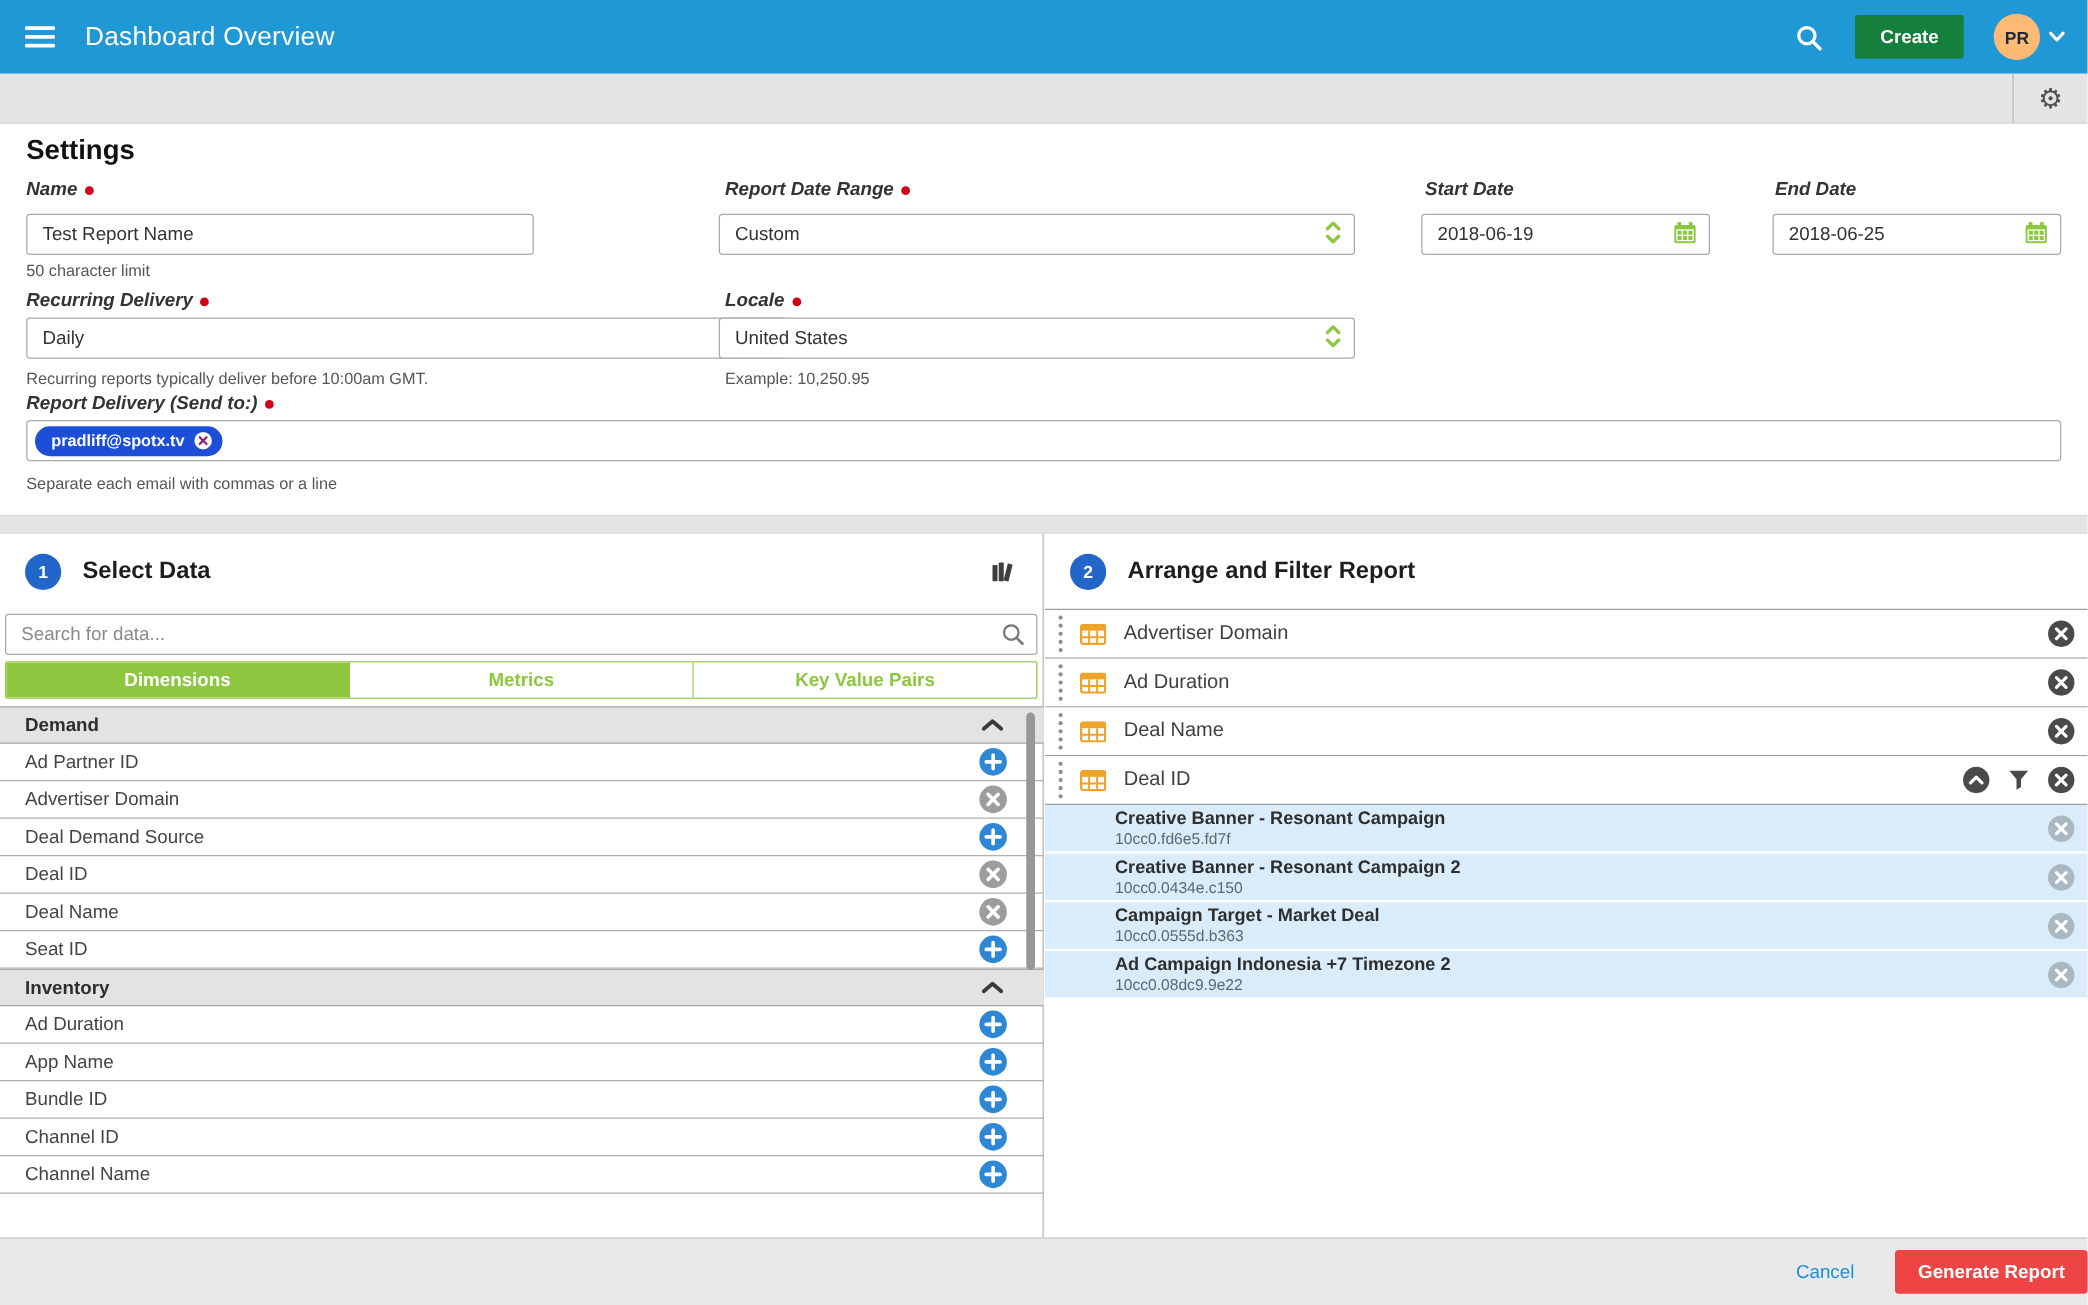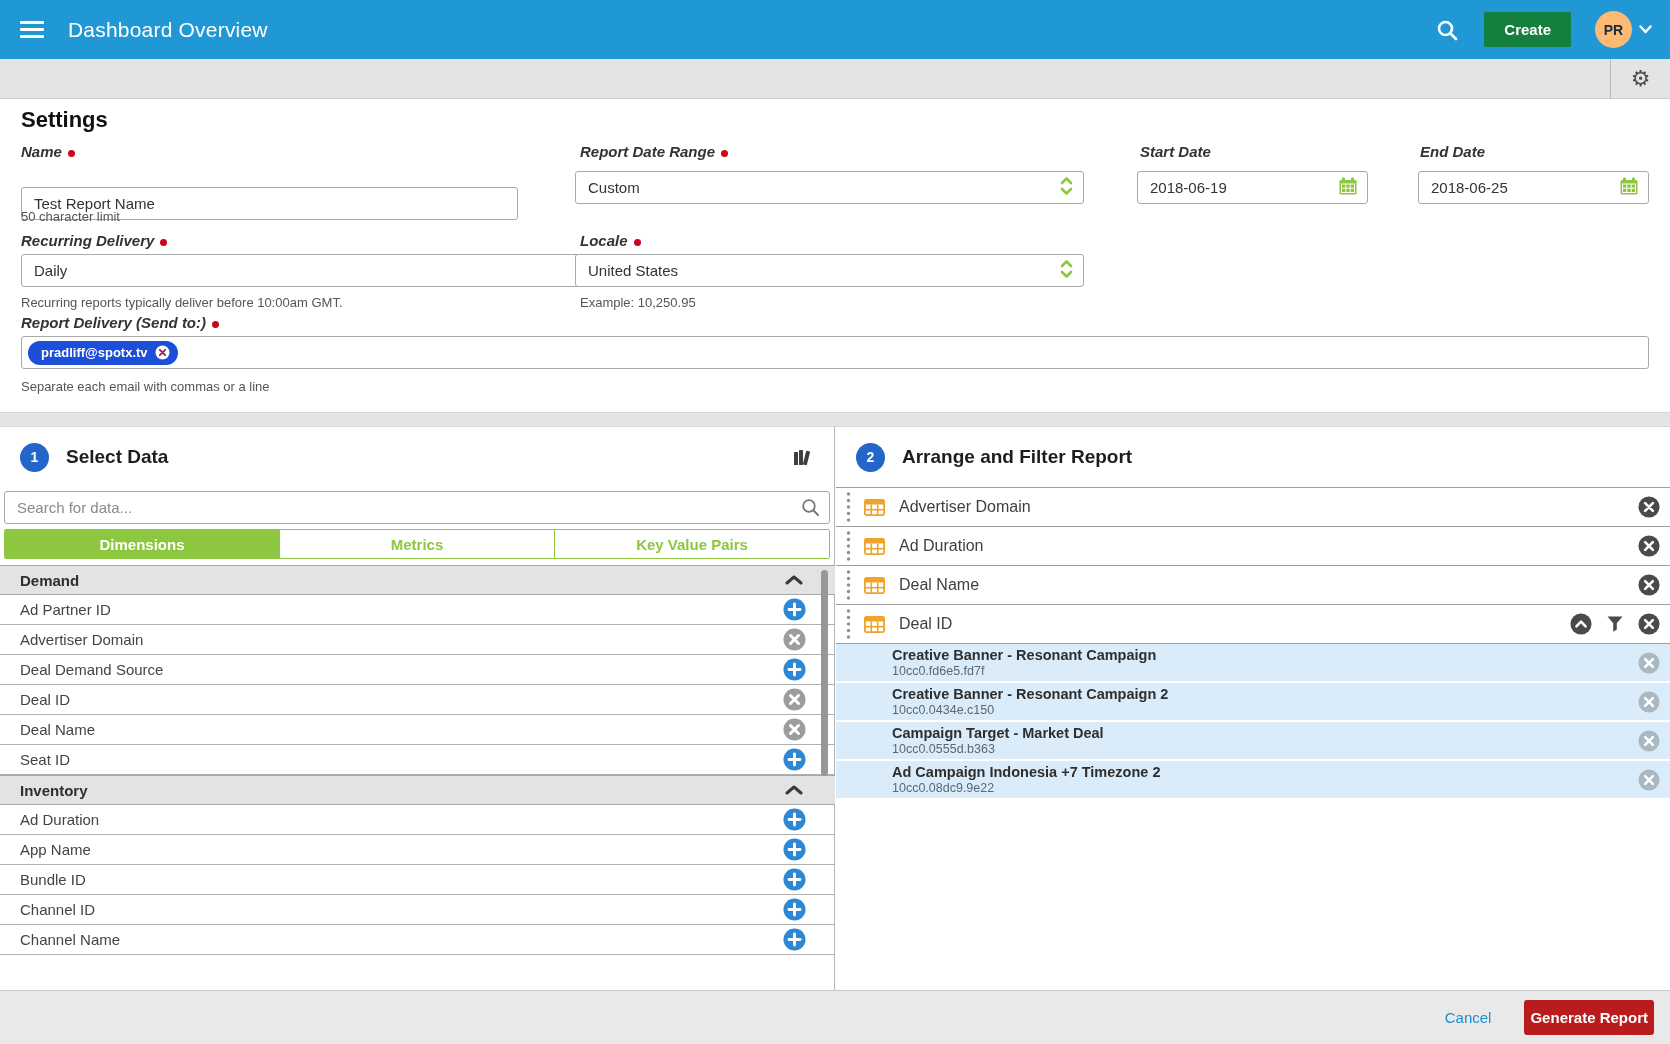--- a/index.html
+++ b/index.html
@@ -96,22 +96,22 @@
     display:flex; align-items:center; }
   .filter-text { flex:1; margin-left:56px; line-height:1.25; }
   .filter-name { font-size:14.5px; font-weight:700; color:#2e2e2e; }
   .filter-id { font-size:12.5px; color:#5c6770; }
   .filter-row .icon-btn { margin-right:10px; }
 
   
   .footer { position:absolute; left:0; top:990px; width:1670px; height:54px; background:#e9e9e9;
     border-top:1px solid #c9c9c9; display:flex; align-items:center; justify-content:flex-end; }
   .cancel-link { color:#1a8fd1; font-size:15px; cursor:pointer; margin-right:33px; text-decoration:none; }
-  .generate-btn { background:#b91c1c; color:#fff; border:none; border-radius:3px; font-size:15px;
-    font-weight:700; padding:9px 6px; margin-right:16px; cursor:pointer; font-family:inherit; }
+  .generate-btn { background:#ef4444; color:#fff; border:none; border-radius:3px; font-size:15px;
+    font-weight:700; padding:9px 18px; cursor:pointer; font-family:inherit; }
 </style>
 </head>
 <body>
 
 <header class="topbar">
   <div class="hamburger">
       <div></div>
       <div></div>
       <div></div>
     </div>
@@ -137,21 +137,21 @@
     <span class="gear">⚙</span>
   </div>
 </div>
 
 <section class="settings">
   <h1>Settings</h1>
 
   <div class="f-label" style="left:21px; top:44px;">
     <span>Name</span><span class="req-dot"></span>
   </div>
-  <input class="t-input" style="left: 21px; top: 88px; width: 497px;" value="Test Report Name">
+  <input class="t-input" style="left: 21px; top: 72px; width: 406px;" value="Test Report Name">
   <div class="hint" style="left:21px; top:110px;">50 character limit</div>
 
   <div class="f-label" style="left:580px; top:44px;">
     <span>Report Date Range</span><span class="req-dot"></span>
   </div>
   <div class="sel" style="left:575px; top:72px; width:509px;">
     <span class="val">Custom</span>
     <span>
       <svg width="13" height="20" viewBox="0 0 13 20">
           <polyline points="2,7 6.5,2.5 11,7" fill="none" stroke="#8dc63f" stroke-width="2.6" stroke-linecap="round" stroke-linejoin="round"></polyline>

